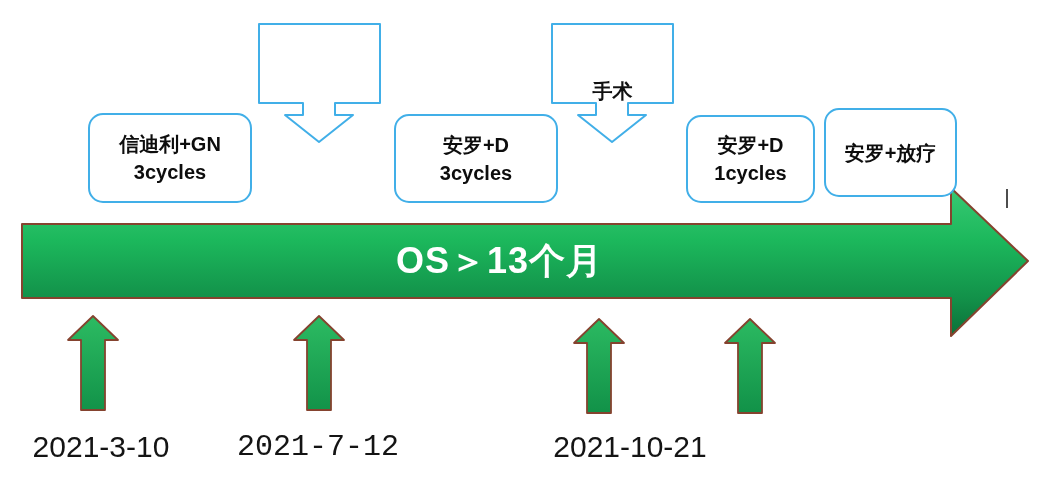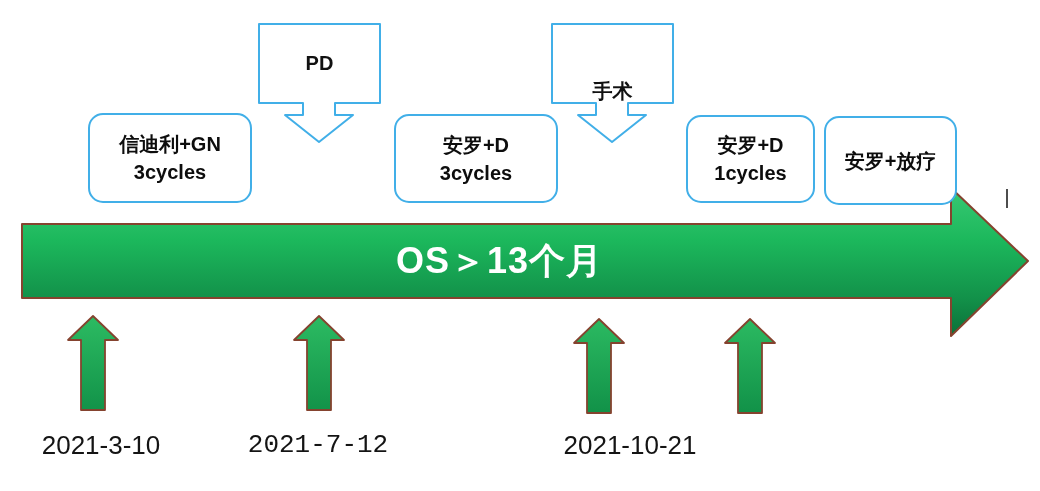--- a/index.html
+++ b/index.html
@@ -61,21 +61,21 @@
     font-weight: bold;
     font-size: 36px;
     color: #ffffff;
     letter-spacing: 1px;
     z-index: 2;
   }
   .date-label {
     position: absolute;
     top: 430px;
     transform: translateX(-50%);
-    font-size: 26px;
+    font-size: 30px;
     color: #141414;
     white-space: nowrap;
     z-index: 2;
   }
   .text-cursor {
     position: absolute;
     left: 1006px;
     top: 189px;
     width: 2px;
     height: 19px;
@@ -109,39 +109,38 @@
     <polygon points="599,319 574,343 587,343 587,413 611,413 611,343 624,343" fill="url(#gradSmall)" stroke="#85432f" stroke-width="1.8" stroke-linejoin="round"></polygon>
     <polygon points="750,319 725,343 738,343 738,413 762,413 762,343 775,343" fill="url(#gradSmall)" stroke="#85432f" stroke-width="1.8" stroke-linejoin="round"></polygon>
 
     <polygon points="259,24 380,24 380,103 335,103 335,115 353,115 319,142 285,115 303,115 303,103 259,103" fill="#ffffff" stroke="#41afe8" stroke-width="2" stroke-linejoin="round"></polygon>
 
     <polygon points="552,24 673,24 673,103 628,103 628,115 646,115 612,142 578,115 596,115 596,103 552,103" fill="#ffffff" stroke="#41afe8" stroke-width="2" stroke-linejoin="round"></polygon>
   </svg>
 
   <div class="os-label">OS＞13个月</div>
 
-  <div class="callout-label" style="left:259px; top:24px; width:121px; height:79px;">PD</div>
   <div class="callout-label" style="left:552px; top:24px; width:121px; height:79px;margin-top:28px;">手术</div>
 
   <div class="treatment-box" style="left:88px; top:113px; width:164px; height:90px;">
     <span>信迪利+GN</span>
     <span>3cycles</span>
   </div>
 
   <div class="treatment-box" style="left:394px; top:114px; width:164px; height:89px;">
     <span>安罗+D</span>
     <span>3cycles</span>
   </div>
 
   <div class="treatment-box" style="left:686px; top:115px; width:129px; height:88px;">
     <span>安罗+D</span>
     <span>1cycles</span>
   </div>
 
-  <div class="treatment-box" style="left:824px; top:116px; width:133px; height:89px;">
+  <div class="treatment-box" style="left:824px; top:108px; width:133px; height:89px;">
     <span>安罗+放疗</span>
   </div>
 
   <div class="date-label" style="left:101px;">2021-3-10</div>
   <div class="date-label" style="left:318px;font-family:Liberation Mono, monospace;">2021-7-12</div>
   <div class="date-label" style="left:582px;margin-left:48px;">2021-10-21</div>
 
   <div class="text-cursor"></div>
 
 </div>

